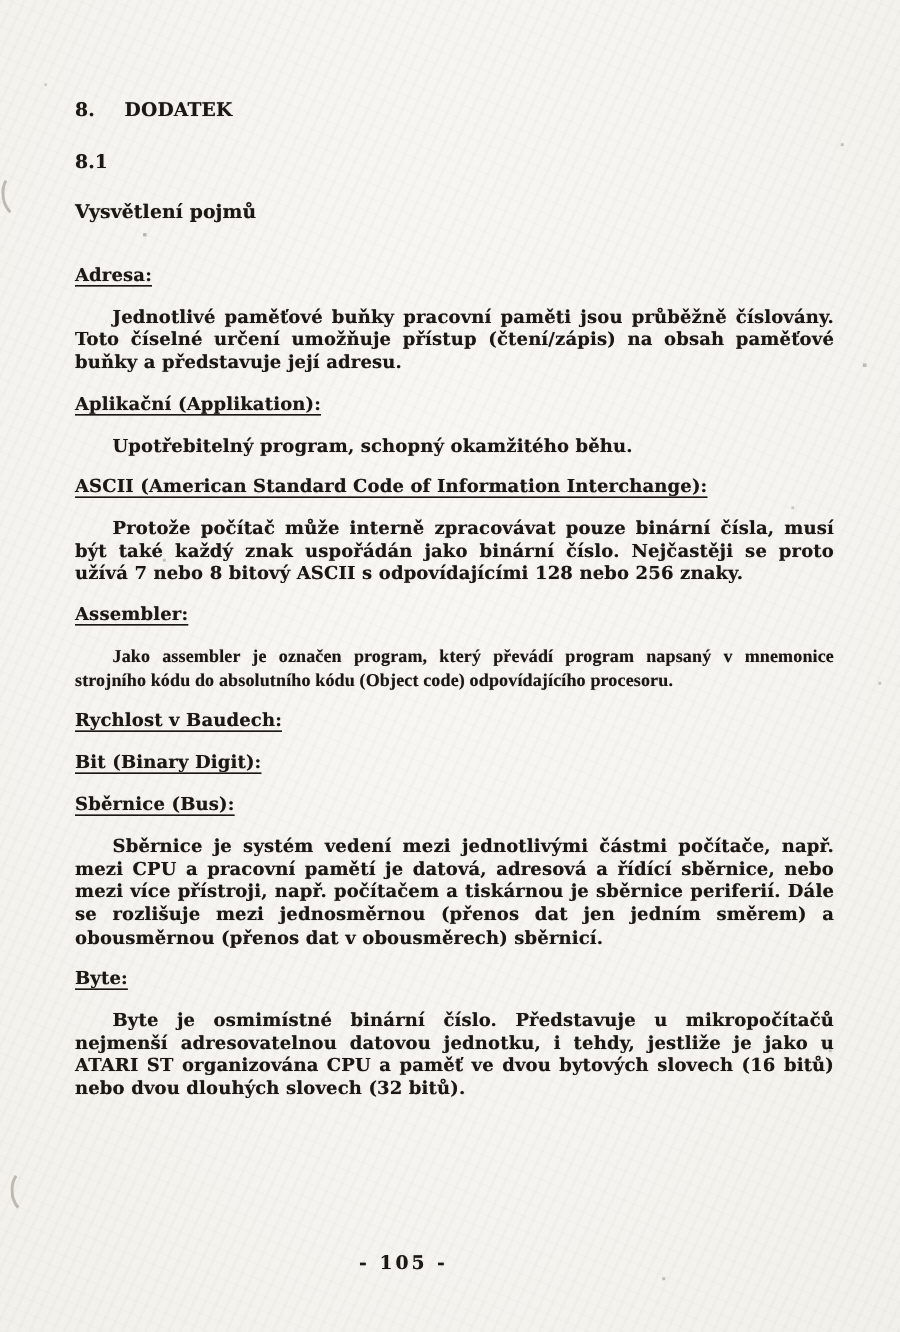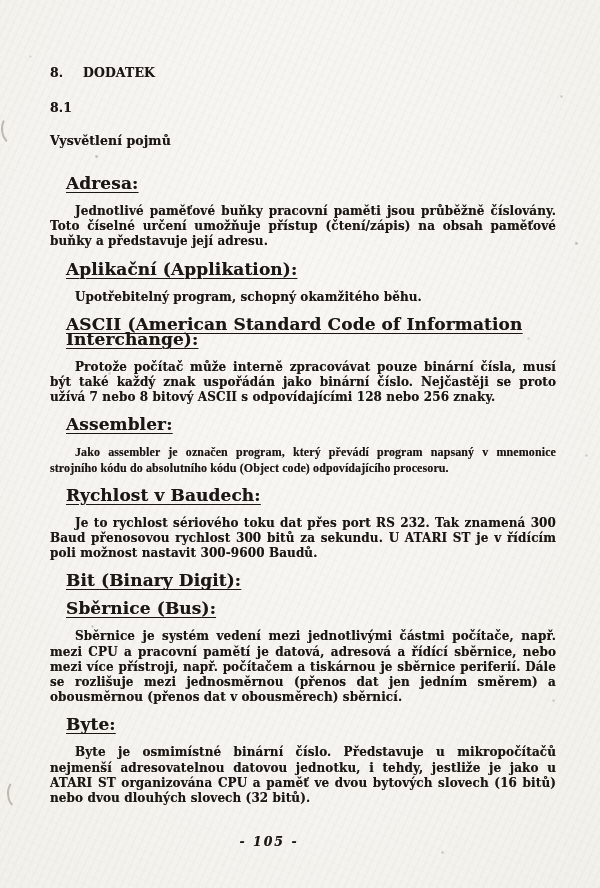--- a/index.html
+++ b/index.html
@@ -43,24 +43,24 @@
     line-height: 15px;
     font-size: 12.5px;
     margin: 0 0 28px 0;
     flex-direction: column;
   }
   .num {
     width: 33px;
     flex: 0 0 33px;
   }
   .entry h3 {
-    font-size: 17px;
+    font-size: 12px;
     font-weight: bold;
     line-height: 15px;
-    margin: 0 0 13px 16px;
+    margin: 0 0 13px 0;
     text-decoration: underline;
     text-decoration-thickness: 1.4px;
     text-underline-offset: 2.5px;
   }
   .entry p {
     margin: 0 0 12px 0;
     line-height: 15.2px;
     text-align: justify;
     text-indent: 25px;
   }
@@ -70,21 +70,20 @@
     position: absolute;
     left: 50px;
     width: 506px;
     top: 834px;
     text-align: center;
     transform: translateX(-34px);
     font-weight: bold;
     font-size: 12.5px;
     letter-spacing: 2px;
     text-shadow: 0 0 0.5px rgba(25,20,15,0.55);
-    font-style: italic;
   }
   
   .scan-mark {
     position: absolute;
     width: 18px; height: 26px;
     border: 2px solid transparent;
     border-left-color: rgba(145,140,128,0.55);
     border-radius: 50%;
     pointer-events: none;
   }
@@ -141,21 +140,20 @@
     <p>Protože počítač může interně zpracovávat pouze binární čísla, musí být také každý znak uspořádán jako binární číslo. Nejčastěji se proto užívá 7 nebo 8 bitový ASCII s odpovídajícími 128 nebo 256 znaky.</p>
   </section>
 
   <section class="entry tight-follow">
     <h3>Assembler:</h3>
     <p>Jako assembler je označen program, který převádí program napsaný v mnemonice strojního kódu do absolutního kódu (Object code) odpovídajícího procesoru.</p>
   </section>
 
   <section class="entry tight">
     <h3>Rychlost v Baudech:</h3>
-    <p>Je to rychlost sériového toku dat přes port RS 232. Tak znamená 300 Baud přenosovou rychlost 300 bitů za sekundu. U ATARI ST je v řídícím poli možnost nastavit 300-9600 Baudů.</p>
   </section>
 
   <section class="entry">
     <h3>Bit (Binary Digit):</h3>
   </section>
 
   <section class="entry">
     <h3>Sběrnice (Bus):</h3>
     <p>Sběrnice je systém vedení mezi jednotlivými částmi počítače, např. mezi CPU a pracovní pamětí je datová, adresová a řídící sběrnice, nebo mezi více přístroji, např. počítačem a tiskárnou je sběrnice periferií. Dále se rozlišuje mezi jednosměrnou (přenos dat jen jedním směrem) a obousměrnou (přenos dat v obousměrech) sběrnicí.</p>
   </section>

